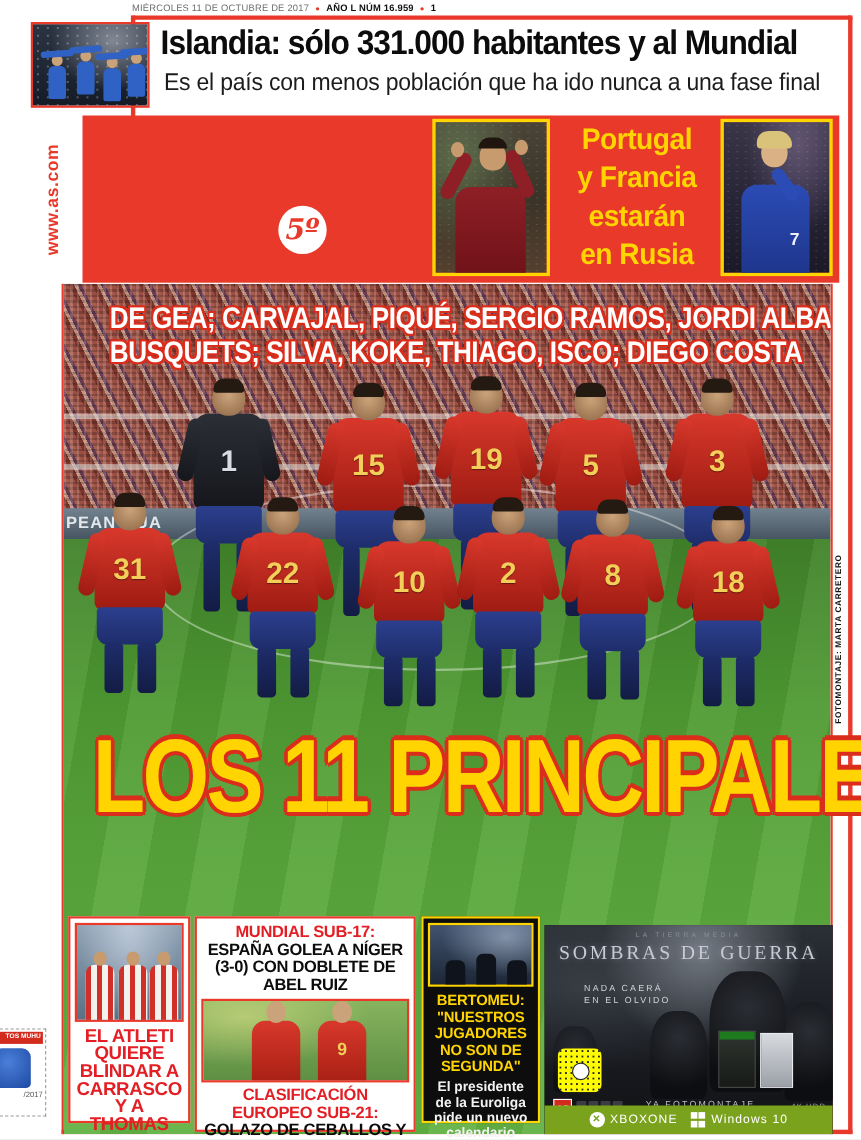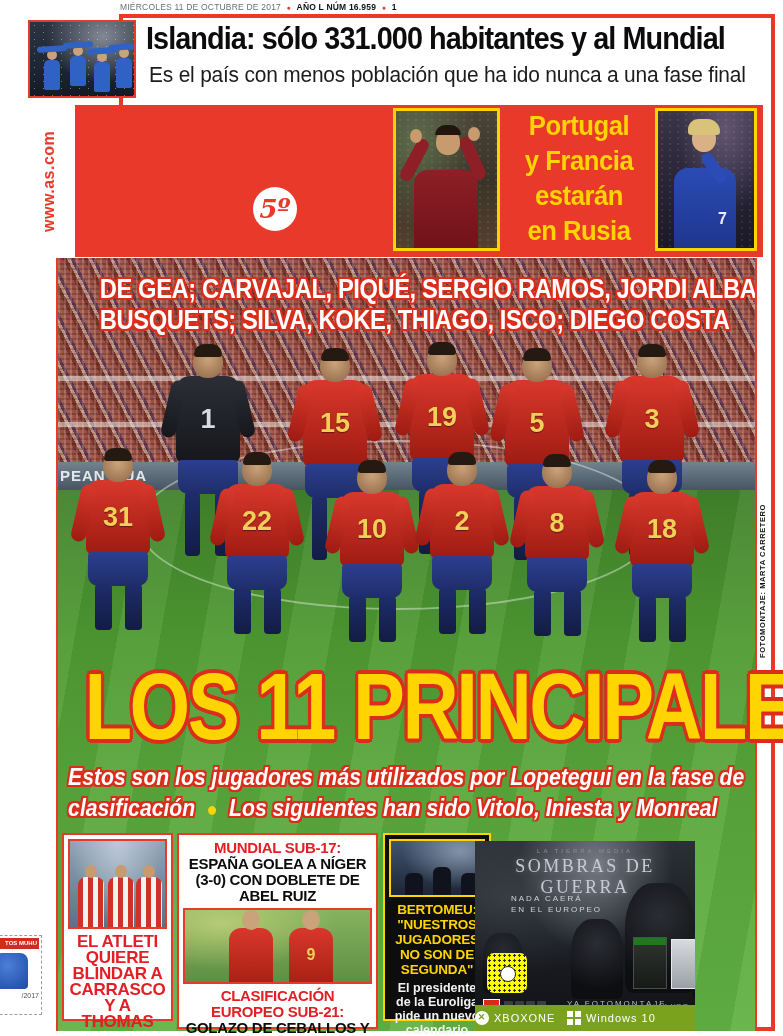--- a/index.html
+++ b/index.html
@@ -144,21 +144,21 @@
   .u17 span { position:absolute; left:0; right:0; top:18px; text-align:center; color:#f3cf5a; font-weight:bold; font-size:16px; }
 
   .boxC { position:absolute; left:383px; top:833px; width:108px; height:188px; background:#0d0d0d; border:2px solid #ffd400; padding:4px; }
   .boxC .photo { position:relative; height:58px; border:2px solid #ffd400; overflow:hidden;
                  background:radial-gradient(ellipse at 75% 20%, rgba(190,205,225,.55), transparent 60%), linear-gradient(180deg,#41536e,#1c2636); }
   .mic { position:absolute; bottom:-4px; width:18px; height:26px; border-radius:6px 6px 0 0; background:#0f141c; }
   .boxC h3 { margin-top:5px; color:#ffd400; font-size:13.5px; line-height:15px; text-align:center; letter-spacing:-.2px; }
   .boxC p { margin-top:4px; color:#f2f2f2; font-weight:bold; font-size:12.5px; line-height:14px; text-align:center; }
 
   
-  .ad { position:absolute; left:475px; top:841px; width:220px; height:190px; background:#101114; overflow:hidden; }
+  .ad { position:absolute; left:495px; top:841px; width:262px; height:190px; background:#101114; overflow:hidden; }
   .ad-scene { position:absolute; inset:0 0 26px 0;
               background: radial-gradient(ellipse at 55% 14%, rgba(185,195,205,.5), rgba(185,195,205,0) 45%),
                           radial-gradient(ellipse at 15% 35%, rgba(110,120,130,.3), transparent 50%),
                           linear-gradient(180deg,#2b2f36 0%, #1d2026 45%, #141519 100%); }
   .ad-sil { position:absolute; border-radius:40% 40% 10% 10%; background:radial-gradient(circle at 50% 30%, #2a2d33, #0d0e11 75%); }
   .ad-pre { position:absolute; left:0; right:0; top:7px; text-align:center; color:#8a8f98; font-size:6px; letter-spacing:3px; }
   .ad-title { position:absolute; left:0; right:0; top:15px; text-align:center; color:#c6cad2; font-family:"Liberation Serif", serif;
               font-size:18px; letter-spacing:2.5px; text-shadow:0 0 6px rgba(200,210,230,.35); }
   .ad-tag { position:absolute; left:36px; top:52px; color:#cfd3da; font-size:8px; letter-spacing:2px; line-height:11px; }
   .snapcode { position:absolute; left:12px; top:112px; width:40px; height:40px; border-radius:7px; background:#fffc00;
@@ -168,21 +168,21 @@
          display:flex; align-items:center; justify-content:center; border:1px solid #fff; }
   .pegirow { position:absolute; left:29px; top:160px; display:flex; gap:2px; }
   .pegirow i { width:9px; height:12px; background:#3a3d43; border-radius:1px; }
   .ad-avail { position:absolute; left:92px; top:158px; color:#b9bec7; font-size:8px; letter-spacing:2px; }
   .ad-avail small { display:block; margin-top:2px; font-size:5px; letter-spacing:1px; color:#7d828c; }
   .gamebox1 { position:absolute; left:158px; top:96px; width:34px; height:52px; background:linear-gradient(180deg,#303530,#171a17); border:1px solid #4a4f4a; }
   .gamebox1::before { content:''; position:absolute; left:0; right:0; top:0; height:7px; background:#1d7a1d; }
   .gamebox2 { position:absolute; left:196px; top:98px; width:30px; height:50px; background:linear-gradient(180deg,#d7dade,#9ba0a8); border:1px solid #e8eaee; }
   .ad-4k { position:absolute; right:6px; top:162px; color:#9aa0aa; font-size:7px; letter-spacing:1px; }
   .greenbar { position:absolute; left:0; right:0; bottom:0; height:26px; background:#7aa21d;
-              display:flex; align-items:center; gap:12px; color:#fff; }
+              display:flex; align-items:center; justify-content:center; gap:12px; color:#fff; }
   .platform { display:flex; align-items:center; gap:5px; font-size:11px; letter-spacing:1px; }
   .xboxball { position:relative; width:14px; height:14px; border-radius:50%; background:#fff; }
   .xboxball::before { content:'✕'; position:absolute; left:0; right:0; top:1px; text-align:center; color:#7aa21d; font-size:9px; font-weight:bold; }
   .winlogo { display:grid; grid-template-columns:6px 6px; grid-template-rows:6px 6px; gap:1.5px; }
   .winlogo i { background:#fff; }
 
   
   .credit { position:absolute; left:758px; top:498px; height:160px; writing-mode:vertical-rl; transform:rotate(180deg);
             color:#111; font-weight:bold; font-size:7.5px; letter-spacing:.6px; }
   .stamp { position:absolute; left:-20px; top:935px; width:62px; height:80px; background:#fff; border:1px dashed #9a9a9a; padding:2px; }
@@ -368,28 +368,20 @@
       </div>
 
     <div class="names stroke-red">
       <div>DE GEA; CARVAJAL, PIQUÉ, SERGIO RAMOS, JORDI ALBA;</div>
       <div>BUSQUETS; SILVA, KOKE, THIAGO, ISCO; DIEGO COSTA</div>
     </div>
   </div>
 
   <div class="bigtitle">LOS 11 PRINCIPALES</div>
 
-  <div class="deck stroke-red">
-    <div>Estos son los jugadores más utilizados por Lopetegui en la fase de</div>
-    <div>
-      <span>clasificación</span>
-      <span class="bullet">●</span>
-      <span>Los siguientes han sido Vitolo, Iniesta y Monreal</span>
-    </div>
-  </div>
 
   <div class="boxA">
     <div class="photo">
       <div class="atl-fig" style="left:8px;"></div>
       <div class="atl-fig" style="left:38px;"></div>
       <div class="atl-fig" style="left:66px;"></div>
     </div>
     <h3>EL ATLETI QUIERE BLINDAR A CARRASCO Y A THOMAS</h3>
     <p>El objetivo es cerrar el acuerdo antes de fin de año</p>
   </div>
@@ -421,21 +413,21 @@
     <div class="ad-scene">
       <div class="ad-sil" style="left:150px; top:42px; width:70px; height:110px;"></div>
       <div class="ad-sil" style="left:96px; top:78px; width:52px; height:80px;"></div>
       <div class="ad-sil" style="left:218px; top:70px; width:46px; height:90px;"></div>
       <div class="ad-sil" style="left:8px; top:92px; width:40px; height:60px; opacity:.8;"></div>
     </div>
     <div class="ad-pre">LA TIERRA MEDIA</div>
     <div class="ad-title">SOMBRAS DE GUERRA</div>
     <div class="ad-tag">
       <div>NADA CAERÁ</div>
-      <div>EN EL EUROPEO</div>
+      <div>EN EL OLVIDO</div>
     </div>
     <div class="snapcode"></div>
     <div class="age">18</div>
     <div class="pegirow">
         <i></i>
         <i></i>
         <i></i>
         <i></i>
       </div>
     <div class="ad-avail">

